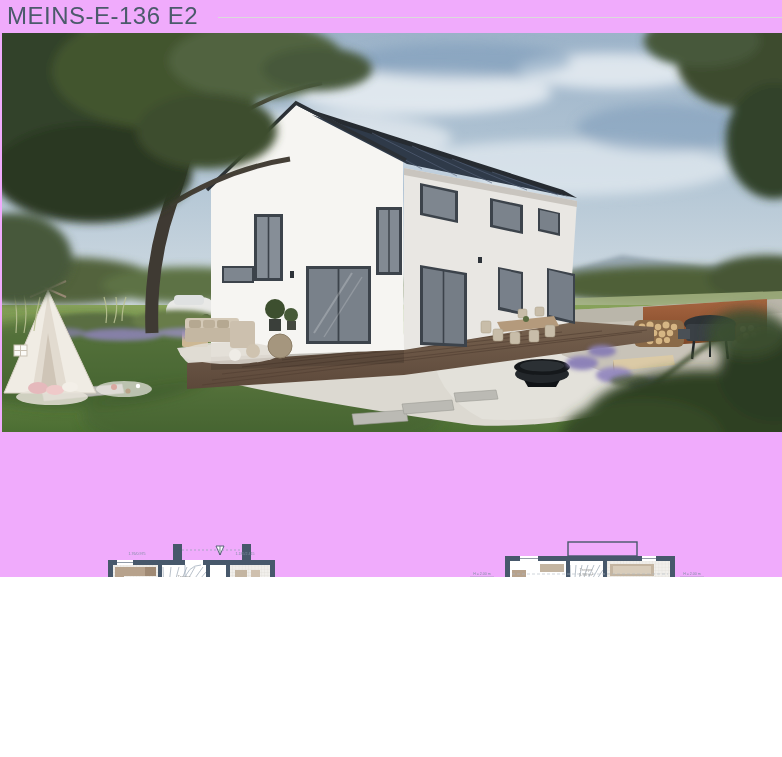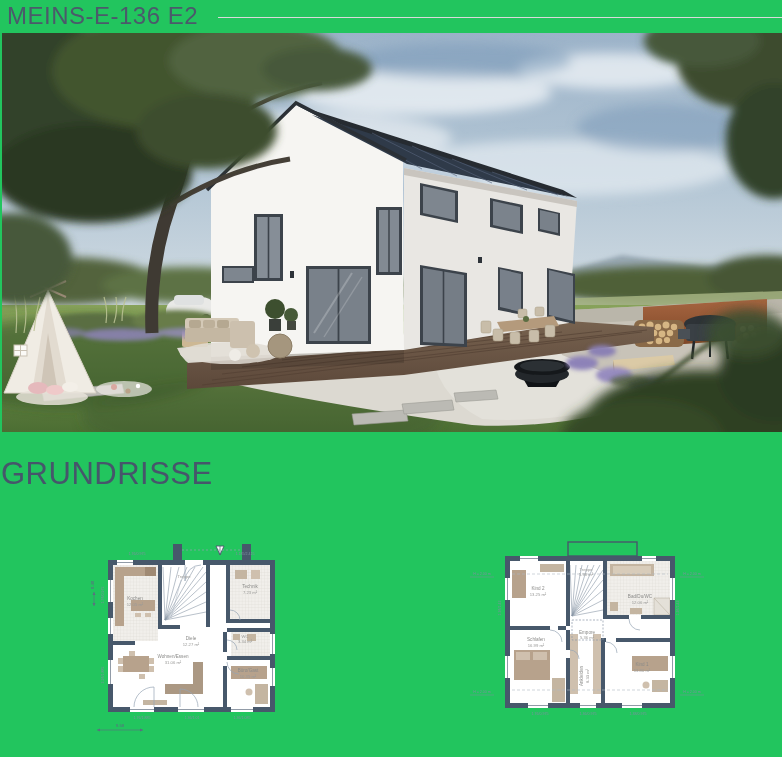--- a/index.html
+++ b/index.html
@@ -1,16 +1,16 @@
 <!DOCTYPE html>
 <html><head>
 <meta charset="utf-8">
 <style>
   html,body{margin:0;padding:0;background:#fff;font-family:"Liberation Sans",sans-serif;}
-  .page{position:relative;width:782px;height:757px;background:#22c55e;overflow:hidden;}
+  .page{position:relative;width:782px;height:577px;background:#f0abfc;overflow:hidden;}
   .title{position:absolute;top:2px;left:7px;font-size:24px;color:#4b5a6b;letter-spacing:.5px;font-weight:400;}
   .rule{position:absolute;top:17px;left:218px;width:564px;height:1px;background:#dadada;}
   .photo{position:absolute;top:33px;left:2px;width:780px;height:399px;display:block;}
   .heading{position:absolute;top:456px;left:1px;font-size:31px;color:#46566b;letter-spacing:.5px;font-weight:400;}
   .plan{position:absolute;display:block;}
   .plan-eg{top:540px;left:85px;width:225px;height:200px;}
   .plan-og{top:538px;left:460px;width:250px;height:187px;}
   svg text{font-family:"Liberation Sans",sans-serif;}
   .rl{font-size:4.6px;fill:#8b8b89;}
   .ra{font-size:4.2px;fill:#9a9a98;}
@@ -353,21 +353,20 @@
       <path d="M600,399 C640,360 690,320 730,296" fill="none" stroke="#3a4a2c" stroke-width="4" filter="url(#b2)"></path>
       <g filter="url(#b6)">
         <ellipse cx="700" cy="392" rx="120" ry="55" fill="#2f4024"></ellipse>
         <ellipse cx="640" cy="402" rx="80" ry="36" fill="#364a28"></ellipse>
         <ellipse cx="772" cy="340" rx="55" ry="48" fill="#2a3a20"></ellipse>
         <ellipse cx="745" cy="300" rx="40" ry="24" fill="#3c5030" opacity="0.9"></ellipse>
       </g>
     </g>
   </svg>
 
-  <div class="heading">GRUNDRISSE</div>
 
   <svg class="plan plan-eg" viewBox="0 0 225 200">
     <defs>
       <pattern id="hatchA" width="3.2" height="3.2" patternUnits="userSpaceOnUse">
         <rect width="3.2" height="3.2" fill="#f1efeb"></rect>
         <path d="M0,0H3.2M0,0V3.2" stroke="#ddd9d2" stroke-width="0.5"></path>
       </pattern>
     </defs>
 
     <rect x="28" y="25" width="157" height="142" fill="#ffffff"></rect>

